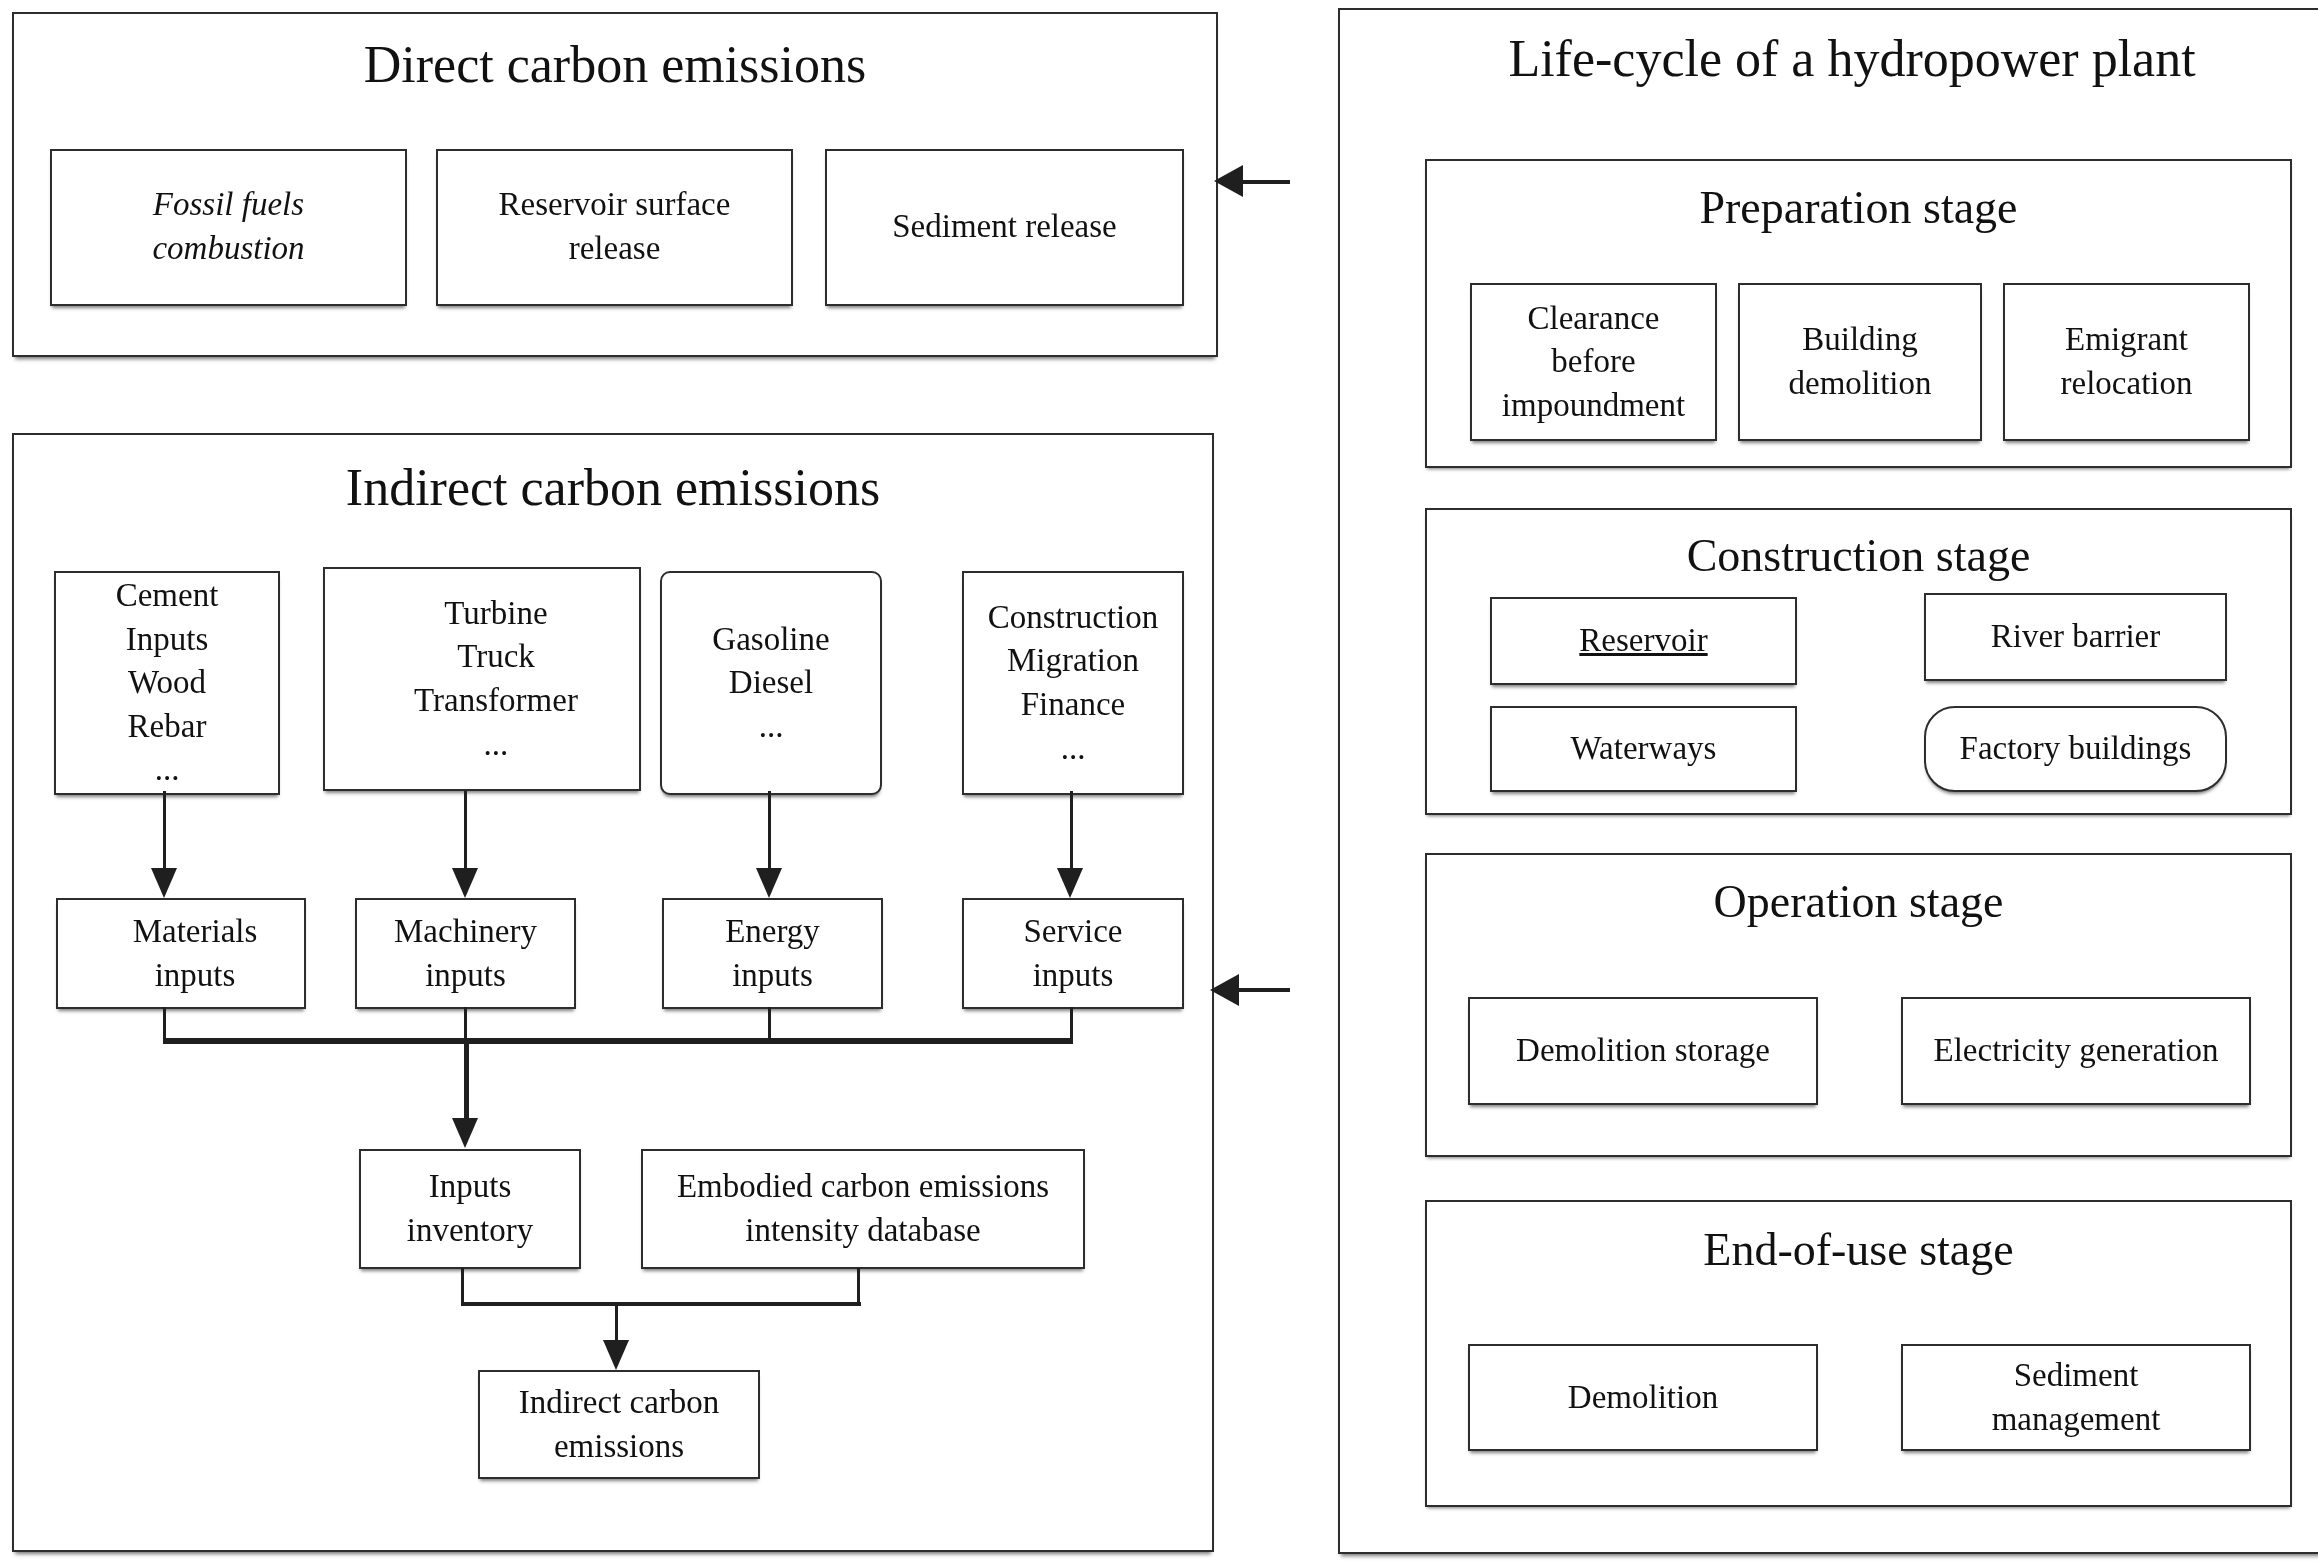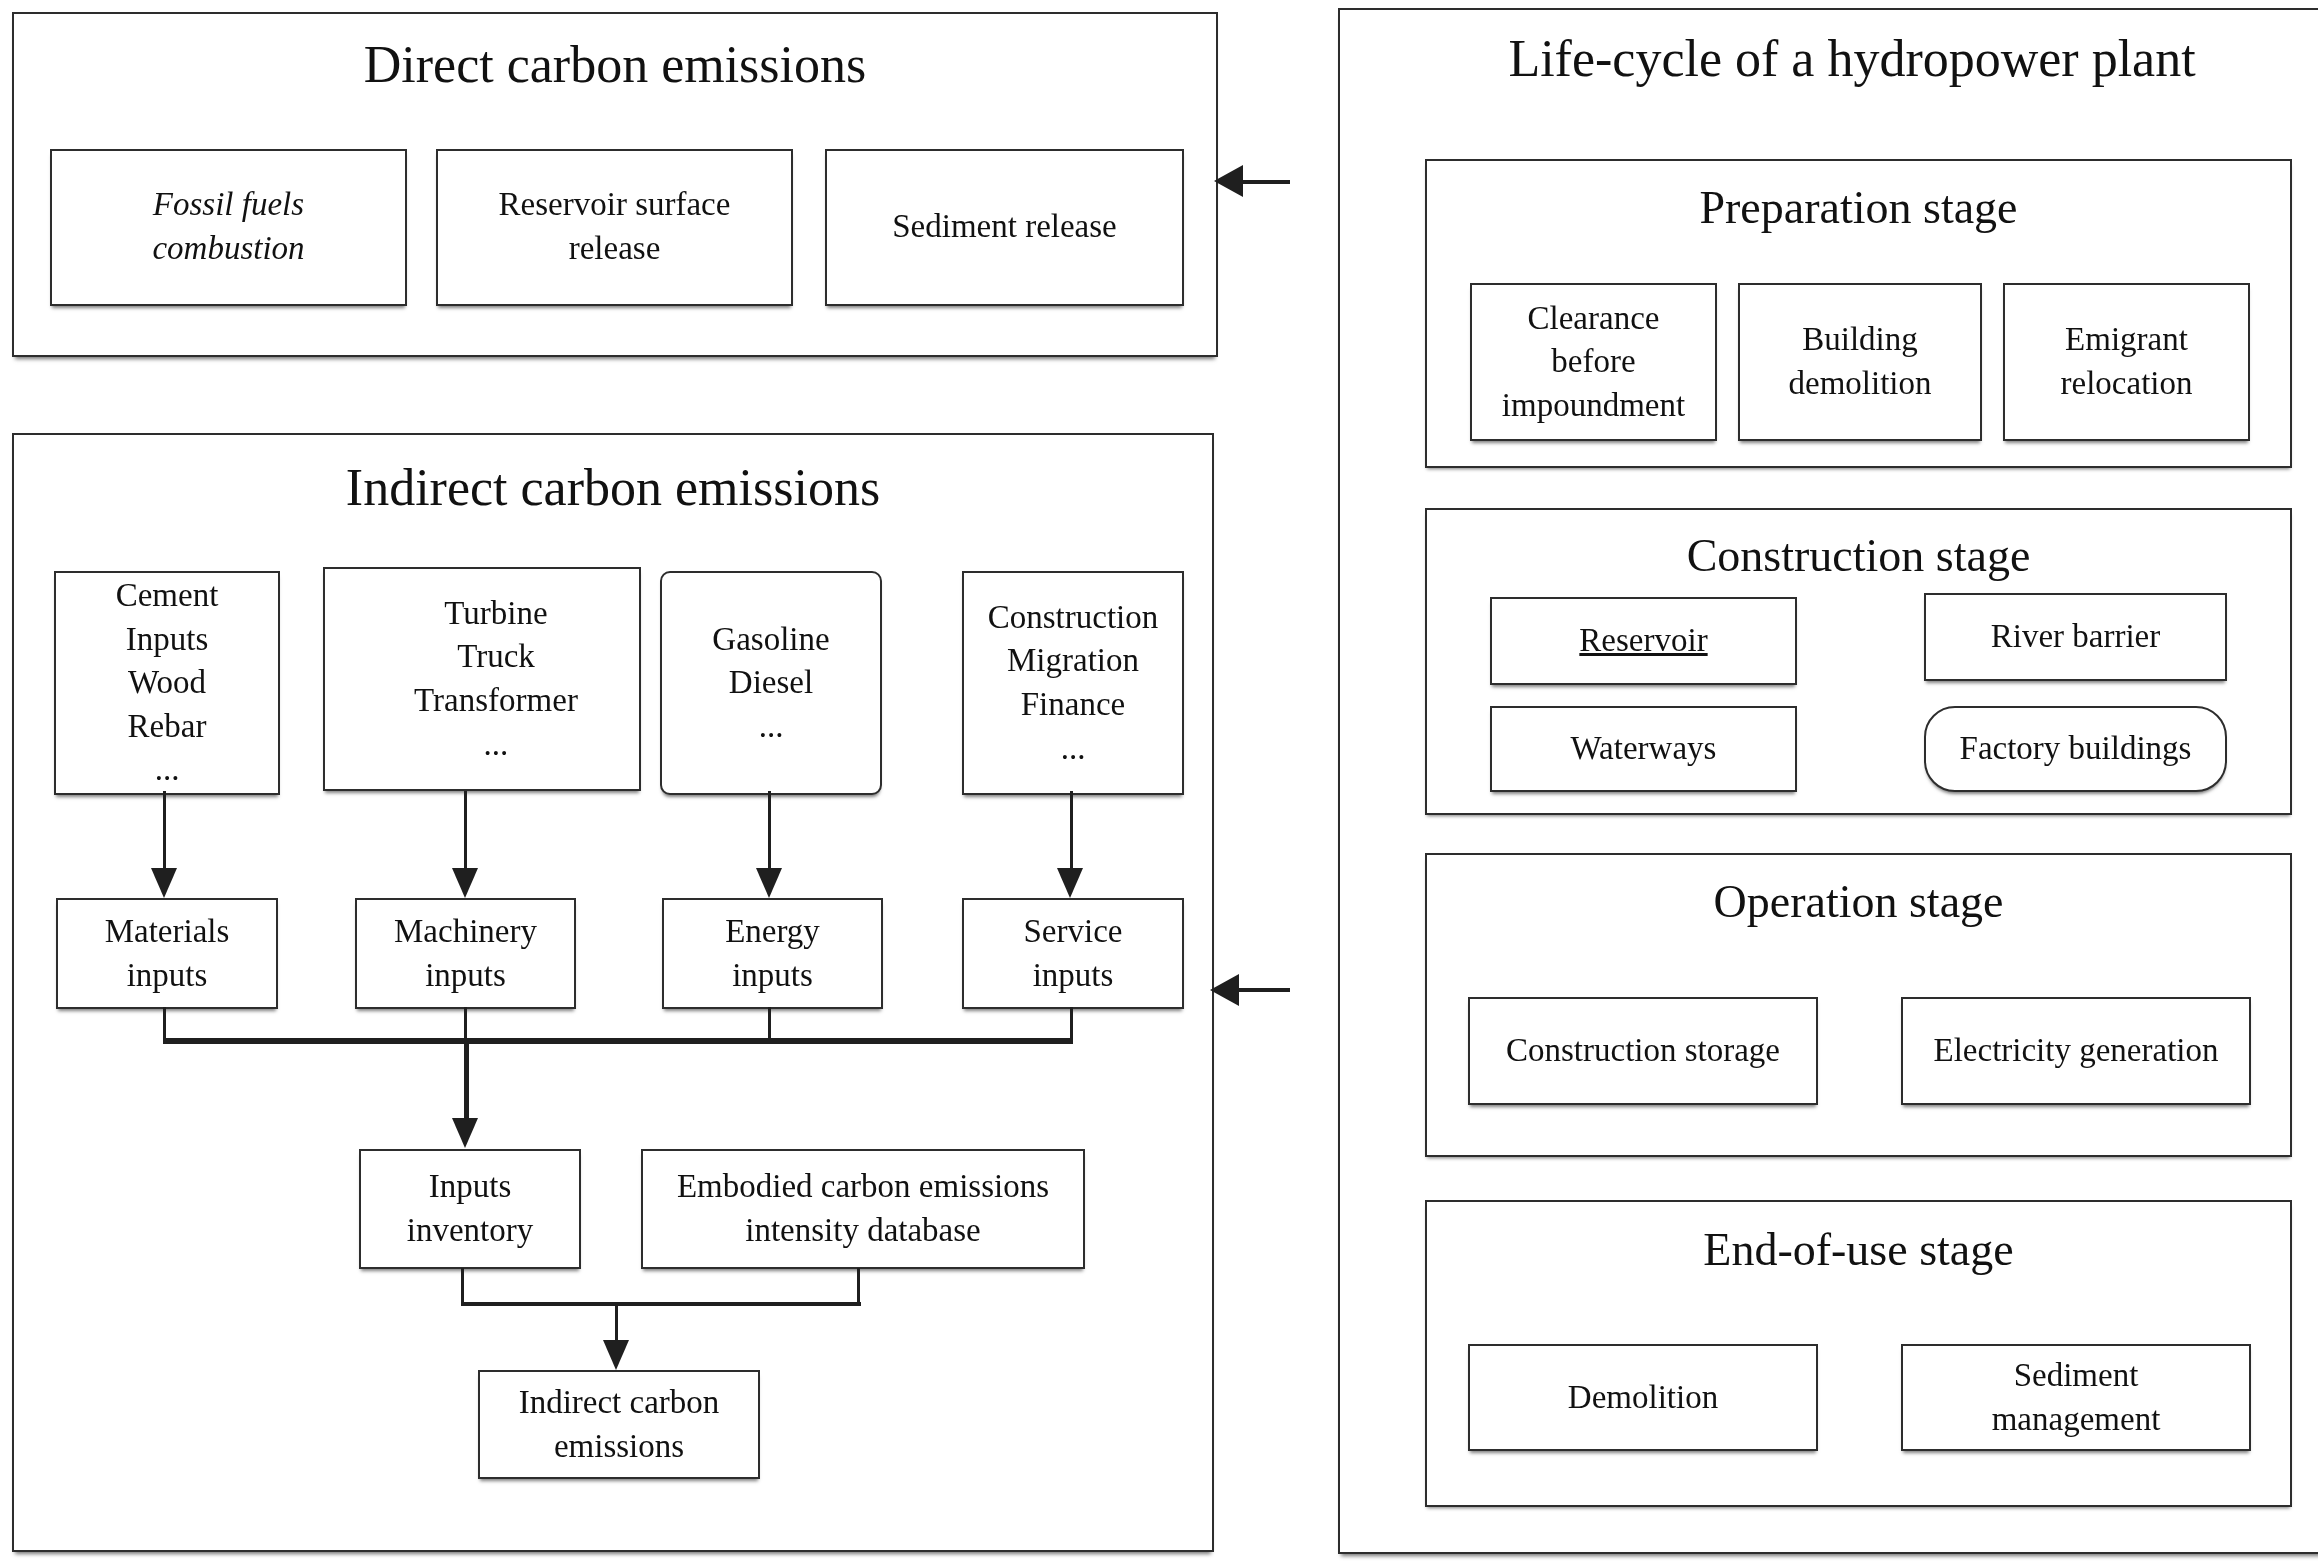--- a/index.html
+++ b/index.html
@@ -95,21 +95,21 @@
 
     <div class="vline" style="left:149px;top:356px;width:2.9px;height:80px;"></div>
     <div class="ah-down" style="left:137px;top:433px;"></div>
     <div class="vline" style="left:450px;top:356px;width:2.9px;height:80px;"></div>
     <div class="ah-down" style="left:438px;top:433px;"></div>
     <div class="vline" style="left:754px;top:356px;width:2.9px;height:80px;"></div>
     <div class="ah-down" style="left:742px;top:433px;"></div>
     <div class="vline" style="left:1056px;top:356px;width:2.9px;height:80px;"></div>
     <div class="ah-down" style="left:1043px;top:433px;"></div>
 
-    <div class="box" style="left:42px;top:463px;width:218px;height:107px;">Materials
+    <div class="box" style="left:42px;top:463px;width:218px;height:107px;padding-left:28px;">Materials
 inputs</div>
     <div class="box" style="left:341px;top:463px;width:217px;height:107px;">Machinery
 inputs</div>
     <div class="box" style="left:648px;top:463px;width:217px;height:107px;">Energy
 inputs</div>
     <div class="box" style="left:948px;top:463px;width:218px;height:107px;">Service
 inputs</div>
 
     <div class="vline" style="left:149px;top:572px;width:2.9px;height:37px;"></div>
     <div class="vline" style="left:450px;top:572px;width:2.9px;height:37px;"></div>
@@ -152,21 +152,21 @@
     <div class="stage" style="left:85px;top:498px;width:863px;height:303px;">
       <div class="stitle" style="top:20.6px;">Construction stage</div>
       <div class="box" style="left:63px;top:87px;width:303px;height:84px;text-decoration:underline;">Reservoir</div>
       <div class="box" style="left:497px;top:83px;width:299px;height:84px;">River barrier</div>
       <div class="box" style="left:63px;top:196px;width:303px;height:82px;">Waterways</div>
       <div class="box" style="left:497px;top:196px;width:299px;height:82px;border-radius:31px;">Factory buildings</div>
     </div>
 
     <div class="stage" style="left:85px;top:843px;width:863px;height:300px;">
       <div class="stitle" style="top:22px;">Operation stage</div>
-      <div class="box" style="left:41px;top:142px;width:346px;height:104px;">Construction storage</div>
+      <div class="box" style="left:41px;top:142px;width:346px;height:104px;">Demolition storage</div>
       <div class="box" style="left:474px;top:142px;width:346px;height:104px;">Electricity generation</div>
     </div>
 
     <div class="stage" style="left:85px;top:1190px;width:863px;height:303px;">
       <div class="stitle" style="top:23px;">End-of-use stage</div>
       <div class="box" style="left:41px;top:142px;width:346px;height:103px;">Demolition</div>
       <div class="box" style="left:474px;top:142px;width:346px;height:103px;">Sediment
 management</div>
     </div>
   </div>

